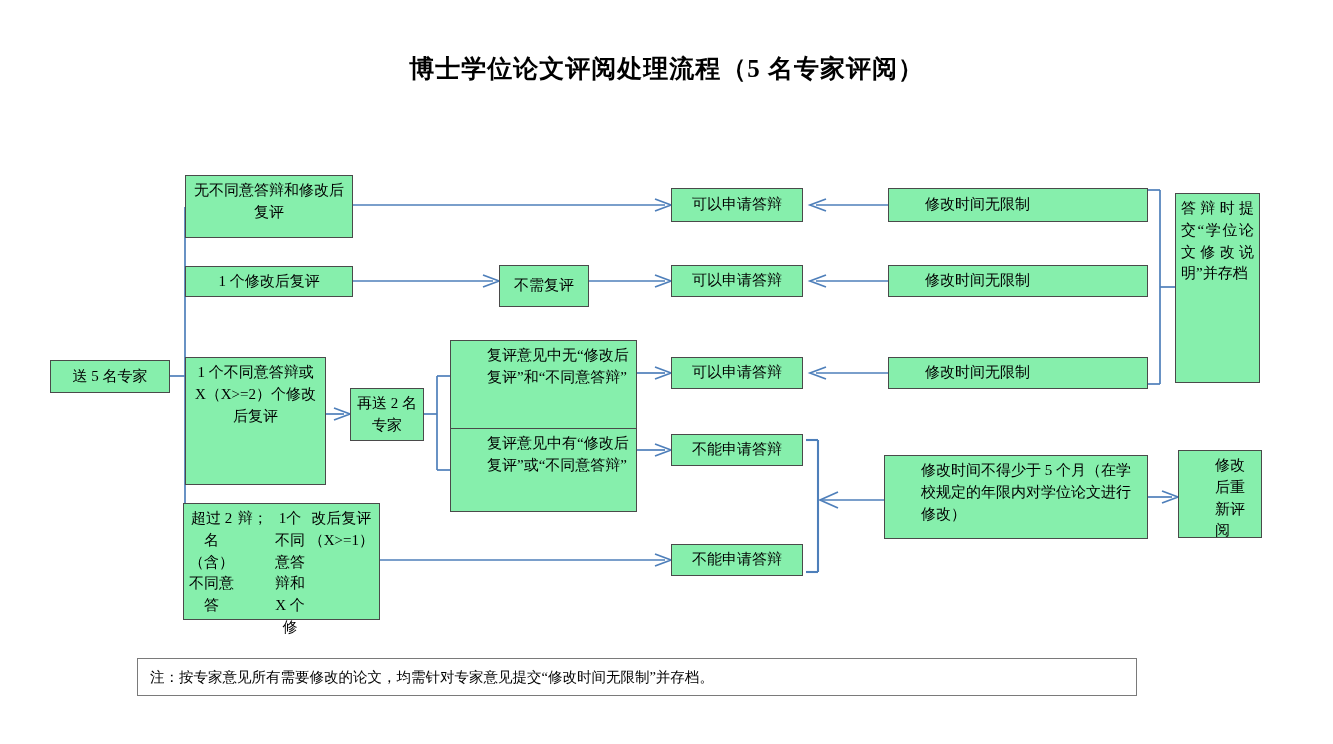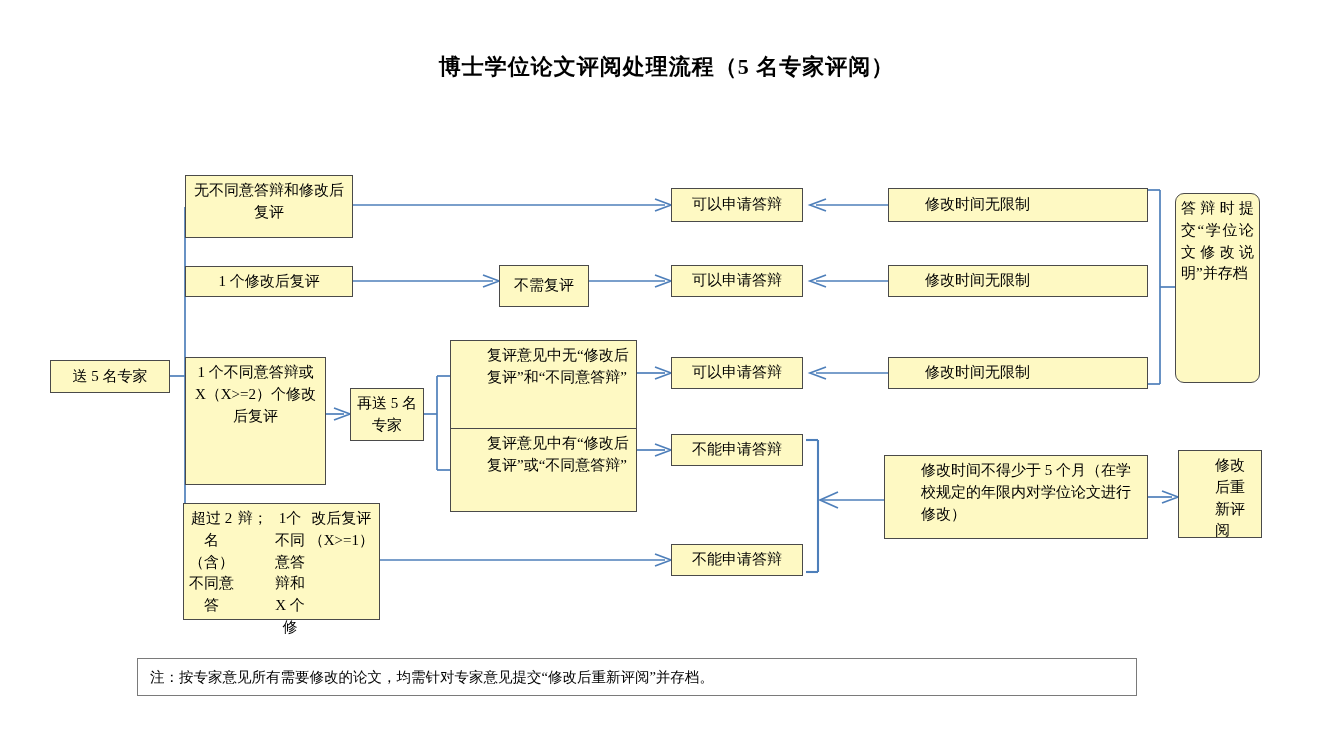--- a/index.html
+++ b/index.html
@@ -16,41 +16,41 @@
     overflow: hidden;
   }
   #title {
     position: absolute;
     left: 0;
     top: 52px;
     width: 1333px;
     text-align: center;
     font-family: "Liberation Serif", "DejaVu Serif", serif;
     font-weight: bold;
-    font-size: 22px;
+    font-size: 25px;
     letter-spacing: 1px;
     color: #000000;
   }
   .box {
     position: absolute;
     box-sizing: border-box;
     border: 1.3px solid #4a4a4a;
-    background: #fef9c3;
+    background: #86efac;
     color: #000000;
     font-size: 15px;
     line-height: 1.45;
     display: flex;
     align-items: flex-start;
     justify-content: center;
     text-align: center;
     padding: 4px 5px;
     z-index: 3;
   }
   .box.vcenter { align-items: center; }
-  .box.justify { text-align: justify; justify-content: flex-end; border-radius: 9px; }
+  .box.justify { text-align: justify; justify-content: flex-end; }
   .box.leftal { text-align: left; justify-content: flex-start; padding-left: 36px; }
   .box-inner { width: 100%; }
   .note {
     position: absolute;
     box-sizing: border-box;
     border: 1.2px solid #7a7a7a;
     background: #ffffff;
     font-size: 14.5px;
     color: #000000;
     display: flex;
@@ -157,21 +157,21 @@
   </div>
 
   <div class="box" style="left:183px; top:503px; width:197px; height:117px; flex-direction:row;">
     <span class="box-inner">超过 2 名（含）不同意答</span>
     <span class="box-inner">辩；</span>
     <span class="box-inner">1个不同意答辩和 X 个修</span>
     <span class="box-inner">改后复评（X&gt;=1）</span>
   </div>
 
   <div class="box vcenter" style="left:350px; top:388px; width:74px; height:53px;">
-    <span class="box-inner">再送 5 名专家</span>
+    <span class="box-inner">再送 2 名专家</span>
   </div>
 
   <div class="box vcenter" style="left:499px; top:265px; width:90px; height:42px;">
     <span class="box-inner">不需复评</span>
   </div>
 
   <div class="box leftal" style="left:450px; top:340px; width:187px; height:100px;">
     <span class="box-inner">复评意见中无“修改后复评”和“不同意答辩”</span>
   </div>
 
@@ -217,16 +217,16 @@
 
   <div class="box leftal" style="left:884px; top:455px; width:264px; height:84px;">
     <span class="box-inner">修改时间不得少于 5 个月（在学校规定的年限内对学位论文进行修改）</span>
   </div>
 
   <div class="box leftal" style="left:1178px; top:450px; width:84px; height:88px;">
     <span class="box-inner">修改后重新评阅</span>
   </div>
 
   <div class="note" style="left:137px; top:658px; width:1000px; height:38px;">
-    <span>注：按专家意见所有需要修改的论文，均需针对专家意见提交“修改后重新评阅”并存档。</span>
+    <span>注：按专家意见所有需要修改的论文，均需针对专家意见提交“修改时间无限制”并存档。</span>
   </div>
 
 </div>
 
 </body></html>

